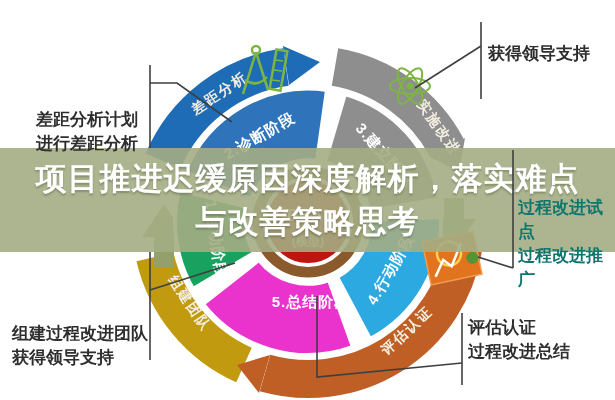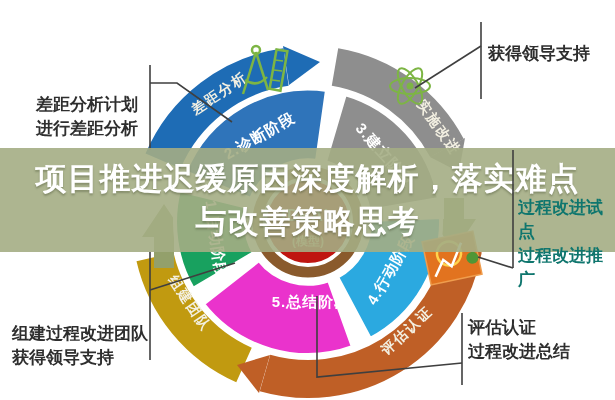--- a/index.html
+++ b/index.html
@@ -113,21 +113,21 @@
     <div class="line">与改善策略思考</div>
   </div>
 
   <svg id="overlay" width="615" height="400" viewBox="0 0 615 400">
     <g class="leader">
       <path d="M513,150 L513,268"></path>
       <path d="M513,268 L478,257"></path>
     </g>
   </svg>
 
-  <div class="callout" style="left:36px;top:93px;">差距分析计划
+  <div class="callout" style="left:36px;top:108px;">差距分析计划
 进行差距分析</div>
   <div class="callout" style="left:488px;top:42px;">获得领导支持</div>
   <div class="callout tinted" style="left:518px;top:196px;">过程改进试点
 过程改进推广</div>
   <div class="callout" style="left:468px;top:316px;">评估认证
 过程改进总结</div>
   <div class="callout" style="left:12px;top:286px;margin-top:36px;">组建过程改进团队
 获得领导支持</div>
 
 </div>

